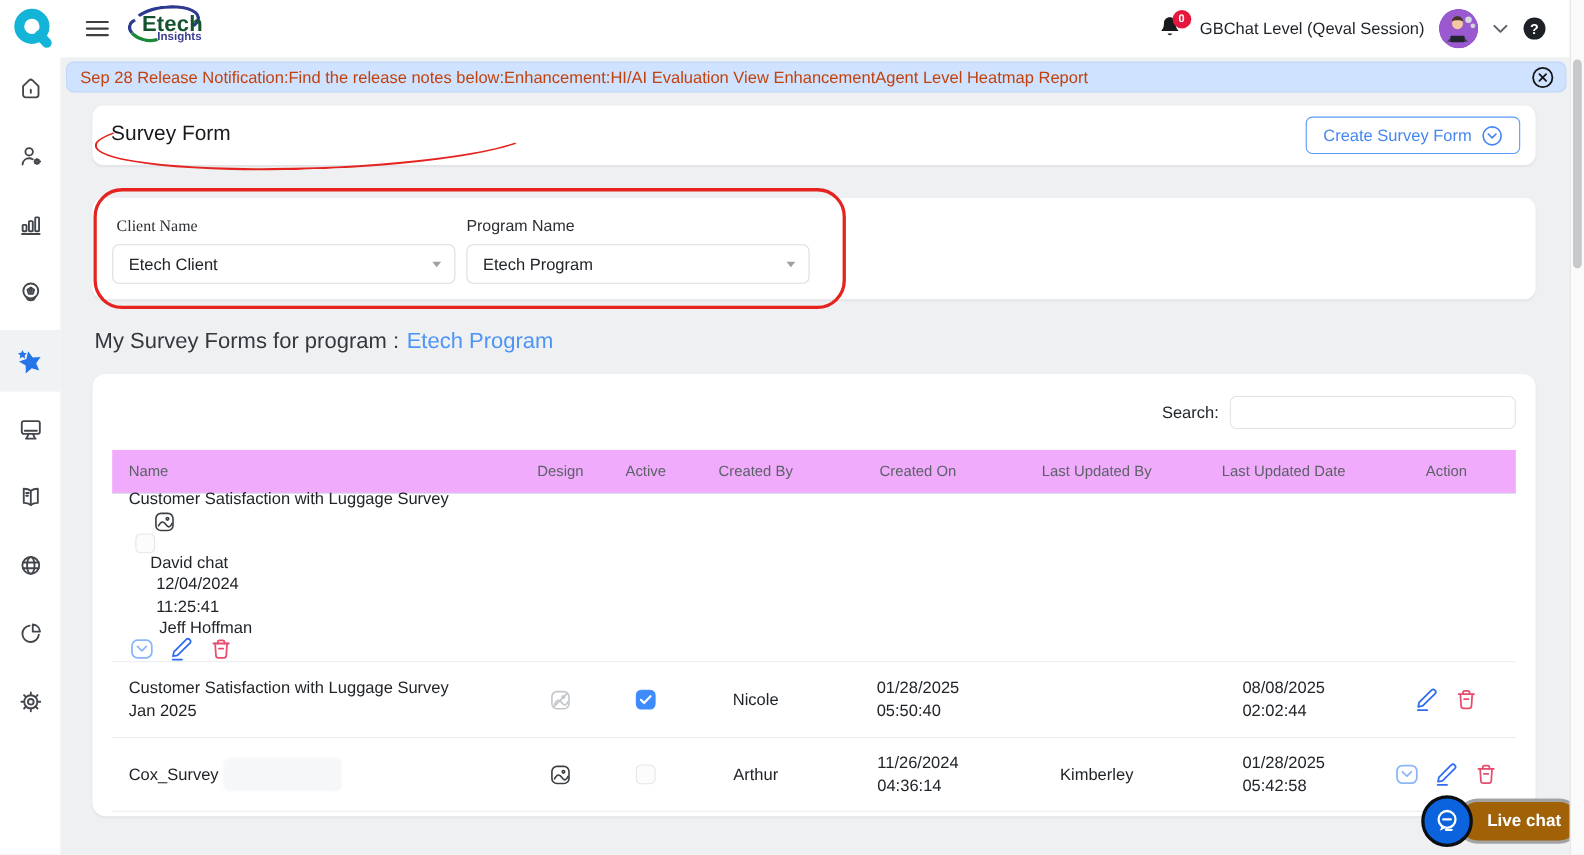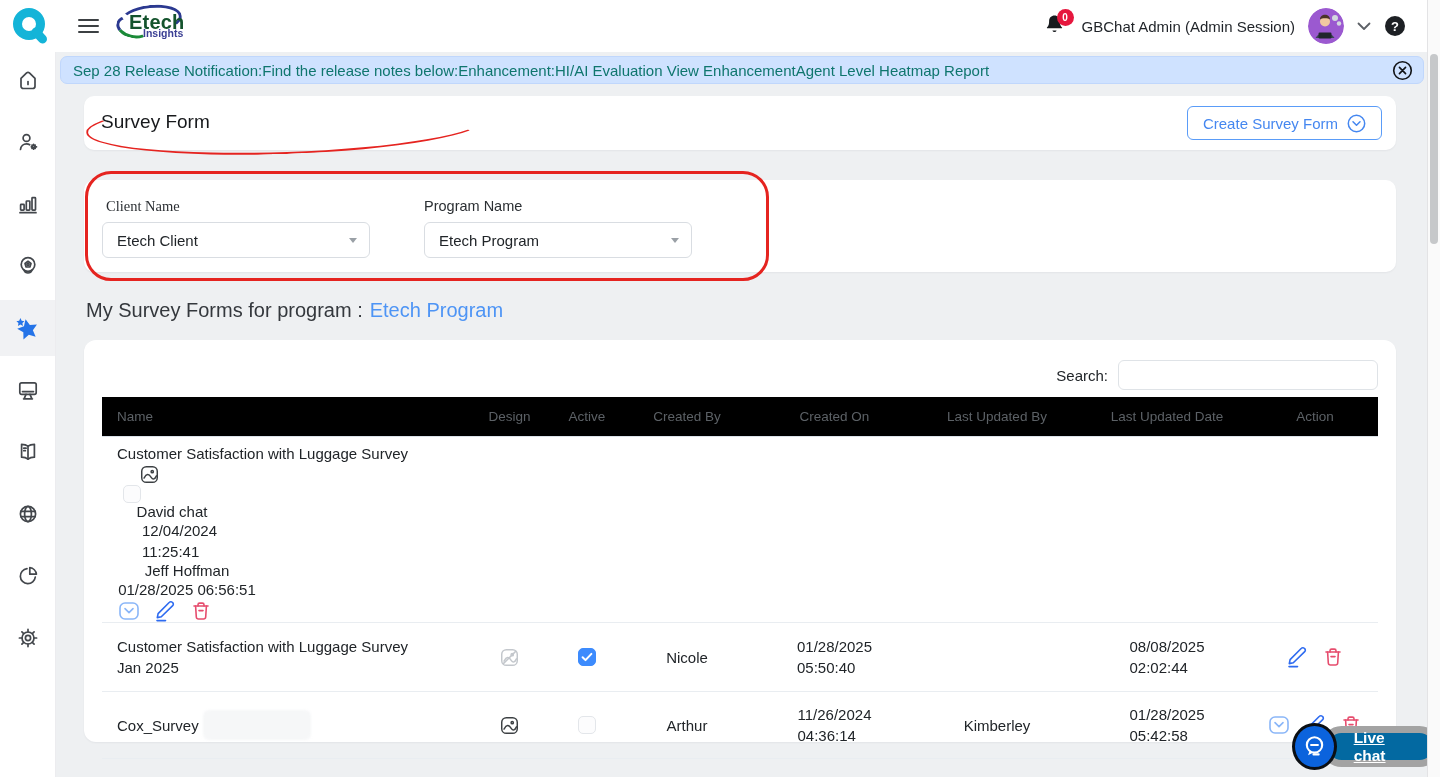--- a/index.html
+++ b/index.html
@@ -29,51 +29,51 @@
   .bell-wrap { position:relative; width:27px; height:28px; cursor:pointer; }
   .bell-badge { position:absolute; top:-3px; right:-5px; min-width:17px; height:17px; border-radius:9px; background:#e6173e; color:#fff; font-size:10px; font-weight:bold; display:flex; align-items:center; justify-content:center; padding:0 4px; }
   .username { font-size:15px; color:#1f2328; cursor:pointer; }
   .avatar { width:36px; height:36px; border-radius:50%; overflow:hidden; cursor:pointer; flex:0 0 auto; }
   .chev-user { cursor:pointer; display:flex; align-items:center; }
   .help-btn { cursor:pointer; display:flex; align-items:center; }
 
   
   .banner { position:absolute; left:60px; top:56px; width:1364px; height:28px; background:#cfe2ff; border:1px solid #c0d7fc; border-radius:7px;
             display:flex; align-items:center; padding:0 10px 0 12px; z-index:3; }
-  .banner-text { font-size:15px; color:#0f766e; white-space:nowrap; overflow:hidden; }
+  .banner-text { font-size:15px; color:#c2410c; white-space:nowrap; overflow:hidden; }
   .banner-close { margin-left:auto; cursor:pointer; display:flex; align-items:center; }
 
   
   .card { position:absolute; background:#fff; border-radius:10px; box-shadow:0 1px 2px rgba(16,24,40,.05); z-index:2; }
   .title-card { left:84px; top:96px; width:1312px; height:54px; }
   .page-title { position:absolute; left:17px; top:15px; font-size:19px; font-weight:500; color:#17191c; }
   .create-btn { position:absolute; right:14px; top:10px; height:34px; padding:0 15px; border:1px solid #5a9cf8; border-radius:6px; background:#fff;
                 color:#4587f0; font-size:15px; font-family:inherit; display:flex; align-items:center; gap:9px; cursor:pointer; }
 
   .filters-card { left:84px; top:180px; width:1312px; height:92px; }
   .f-label { position:absolute; top:18px; font-size:14.5px; color:#2b2f33; }
-  .f-select { position:absolute; top:42px; width:268px; height:36px; border:1px solid #d9dde2; border-radius:6px; background:#fff;
+  .f-select { position:absolute; top:42px; width:312px; height:36px; border:1px solid #d9dde2; border-radius:6px; background:#fff;
               display:flex; align-items:center; padding:0 12px 0 14px; font-size:15px; color:#212529; cursor:pointer; }
   .caret { margin-left:auto; width:0; height:0; border-left:4.5px solid transparent; border-right:4.5px solid transparent; border-top:5.5px solid #9aa0a6; }
 
   
   .anno-rect { position:absolute; left:85px; top:171px; width:684px; height:110px; border:3.5px solid #e52420; border-radius:26px; z-index:6; pointer-events:none; }
   .anno-ellipse { position:absolute; left:86px; top:97px; width:400px; height:57px; border:2.5px solid #e52420; border-radius:50%;
                   border-top-color:transparent; border-right-color:transparent; transform:rotate(-2deg); z-index:6; pointer-events:none; }
 
   .section-heading { position:absolute; left:86px; top:299px; font-size:20px; color:#34383d; z-index:2; }
   .section-heading .prog { color:#4d94f5; cursor:pointer; margin-left:7px; }
 
   
   .table-card { left:84px; top:340px; width:1312px; height:402px; border-radius:12px; }
   .search-row { position:absolute; top:20px; right:18px; display:flex; align-items:center; gap:10px; }
   .search-row label { font-size:15px; color:#212529; }
   .search-input { width:260px; height:30px; border:1px solid #dfe3e7; border-radius:6px; font-family:inherit; font-size:14px; padding:0 8px; outline:none; background:#fff; }
 
-  .thead { position:absolute; left:18px; right:18px; top:57px; height:40px; background:#000000; border-bottom:1px solid #dbe2e9; display:flex; }
+  .thead { position:absolute; left:18px; right:18px; top:69px; height:40px; background:#f0abfc; border-bottom:1px solid #dbe2e9; display:flex; }
   .tbody { position:absolute; left:18px; right:18px; top:103px; }
   .tr { display:flex; min-height:68px; border-bottom:1px solid #e9edf1; align-items:stretch; }
   .th { font-size:13.5px; color:#5c6166; display:flex; align-items:center; justify-content:center; }
   .td { font-size:15px; color:#212529; display:flex; align-items:center; justify-content:center; text-align:center; }
   .c-name{width:360px} .c-design{width:95px} .c-active{width:60px} .c-createdby{width:140px}
   .c-createdon{width:155px} .c-updatedby{width:170px} .c-updateddate{width:170px} .c-action{width:126px}
   .th.c-name, .td.c-name { justify-content:flex-start; text-align:left; padding-left:15px; }
   .td.c-name { padding-right:26px; line-height:21px; }
   .dt { display:flex; flex-direction:column; align-items:flex-start; text-align:left; line-height:21px; }
   .redact { display:inline-block; width:108px; height:30px; margin-left:4px; vertical-align:middle; background:#f6f7f8; border-radius:6px; filter:blur(1px); }
@@ -87,22 +87,22 @@
   .card-footer { position:absolute; left:18px; right:16px; bottom:21px; display:flex; align-items:center; justify-content:space-between; }
   .showing { font-size:15px; color:#212529; }
   .pager { display:flex; align-items:center; height:38px; border:1px solid #dee2e6; border-radius:19px; background:#fff; }
   .pg-prev { padding:0 16px 0 20px; font-size:15px; color:#212529; cursor:pointer; }
   .pg-next { padding:0 20px 0 16px; font-size:15px; color:#212529; cursor:pointer; }
   .pg-current { width:36px; height:36px; border-radius:50%; background:#1ab5cf; color:#fff; font-size:15px; font-weight:600; display:flex; align-items:center; justify-content:center; cursor:pointer; }
 
   
   .livechat { position:absolute; left:1292px; top:723px; display:flex; align-items:center; z-index:7; cursor:pointer; }
   .lc-circle { width:47px; height:47px; border-radius:50%; background:#0b63dd; border:3px solid #0b0f14; display:flex; align-items:center; justify-content:center; z-index:2; }
-  .lc-pill { height:41px; margin-left:-16px; padding:0 16px 0 26px; background:#0369a1; border:7px solid #a3a3a3; border-radius:21px;
-             display:flex; align-items:center; color:#fff; font-size:15.5px; font-weight:bold;text-decoration:underline; }
+  .lc-pill { height:41px; margin-left:-16px; padding:0 16px 0 26px; background:#a16207; border:3px solid #a3a3a3; border-radius:21px;
+             display:flex; align-items:center; color:#fff; font-size:15.5px; font-weight:bold; }
 
   
   .scrollbar { position:absolute; right:0; top:0; width:13px; height:777px; background:#fafafa; border-left:1px solid #e3e3e5; z-index:8; }
   .scroll-thumb { position:absolute; left:2px; top:54px; width:8px; height:190px; background:#c6c8ca; border-radius:4px; cursor:pointer; }
 
   svg { flex:0 0 auto; }
 </style>
 </head>
 <body>
 
@@ -129,21 +129,21 @@
       <span class="w2">Insights</span>
     </div>
     <div class="top-right">
       <div class="bell-wrap">
         <svg width="25" height="26" viewBox="0 0 26 26">
           <path d="M13 3.2c-3.2 0-5.6 2.4-5.6 5.6 0 4.3-1.3 5.8-2.2 6.7-.3.3-.1.9.4.9h14.8c.5 0 .7-.6.4-.9-.9-.9-2.2-2.4-2.2-6.7 0-3.2-2.4-5.6-5.6-5.6Z" fill="#181b1e"></path>
           <path d="M10.8 18.6a2.3 2.3 0 0 0 4.4 0Z" fill="#181b1e"></path>
         </svg>
         <span class="bell-badge">0</span>
       </div>
-      <span class="username">GBChat Admin (Admin Session)</span>
+      <span class="username">GBChat Level (Qeval Session)</span>
       <div class="avatar">
         <svg width="36" height="36" viewBox="0 0 36 36">
           <circle cx="18" cy="18" r="18" fill="#9b59d0"></circle>
           <circle cx="27" cy="10" r="3" fill="#d3d8de"></circle>
           <circle cx="31" cy="15.5" r="2.2" fill="#d3d8de"></circle>
           <circle cx="17" cy="13.5" r="5" fill="#f2c9a1"></circle>
           <path d="M12 11.5c0-3 2.2-4.8 5-4.8s5 1.8 5 4.8c-1.5-1.6-8.5-1.6-10 0Z" fill="#4a3326"></path>
           <path d="M7.5 30a10.5 8.5 0 0 1 19 0Z" fill="#3b4554"></path>
           <rect x="10.5" y="24.5" width="13" height="6" rx="1.2" fill="#20262e"></rect>
         </svg>
@@ -313,26 +313,20 @@
             <span class="checkbox"></span>
           </div>
         <div class="td c-createdby">David chat</div>
         <div class="td c-createdon">
           <span class="dt">
               <span>12/04/2024</span>
               <span>11:25:41</span>
             </span>
         </div>
         <div class="td c-updatedby">Jeff Hoffman</div>
-        <div class="td c-updateddate">
-          <span class="dt">
-              <span>01/28/2025 06:56:51</span>
-              <span></span>
-            </span>
-        </div>
         <div class="td c-action actions">
           <span class="icon-btn">
             <svg width="22" height="22" viewBox="0 0 22 22" fill="none" stroke="#8ab6f8" stroke-width="1.6" stroke-linecap="round" stroke-linejoin="round">
               <rect x="2" y="3" width="18" height="16" rx="5"></rect>
                 <polyline points="7,8.6 11,12.6 15,8.6"></polyline>
             </svg>
           </span>
           <span class="icon-btn">
             <svg width="22" height="22" viewBox="0 0 22 22" fill="none" stroke="#2e6bf0" stroke-width="1.6" stroke-linecap="round" stroke-linejoin="round">
               <path d="M3.3 17.6l.8-4L15.4 2.3a2 2 0 0 1 2.9 0l.4.4a2 2 0 0 1 0 2.9L7.3 16.8l-4 .8Z"></path>

